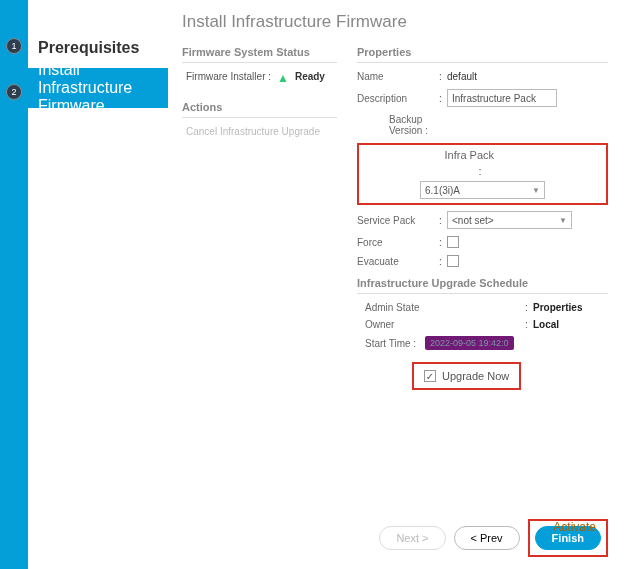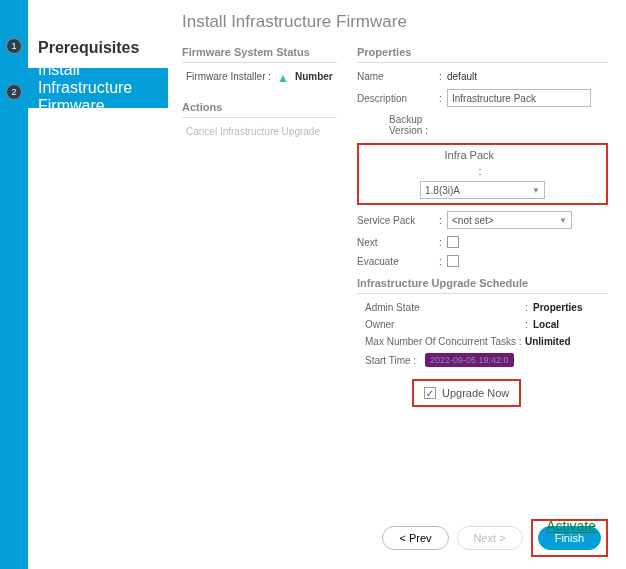--- a/index.html
+++ b/index.html
@@ -16,40 +16,40 @@
     .colR { flex: 1; }
     .sec-head { font-size: 11px; color: #888; font-weight: bold; border-bottom: 1px solid #ddd; padding-bottom: 4px; margin-bottom: 8px; }
     .status-row { display: flex; align-items: flex-start; gap: 6px; margin: 6px 0 16px 4px; font-size: 10px; }
     .up-arrow { color: #2ecc71; font-weight: bold; font-size: 12px; }
     .ready { font-weight: bold; color: #333; }
     .action-link { color: #bbb; font-size: 10px; margin-left: 4px; }
     .prop-row { display: flex; align-items: center; margin-bottom: 7px; font-size: 10px; }
     .prop-label { width: 82px; color: #666; }
     .prop-colon { width: 8px; }
     .prop-val { color: #333; }
-    .input-box { border: 1px solid #bbb; padding: 2px 4px; font-size: 10px; height: 18px; display: flex; align-items: center; width: 144px; background: #fff; }
+    .input-box { border: 1px solid #bbb; padding: 2px 4px; font-size: 10px; height: 18px; display: flex; align-items: center; width: 110px; background: #fff; }
     .select-box { border: 1px solid #bbb; padding: 2px 4px; font-size: 10px; height: 18px; width: 125px; background: #fff; display: flex; align-items: center; justify-content: space-between; color: #555; }
     .select-box .caret { font-size: 8px; color: #888; }
     .hl-red { border: 2px solid #d93025; padding: 4px 2px; }
     .hl-row { display: flex; align-items: center; gap: 4px; flex-direction: column; }
     .cb { width: 12px; height: 12px; border: 1px solid #999; background: #fff; display: inline-flex; align-items: center; justify-content: center; font-size: 10px; }
     .sched-head { font-size: 11px; color: #888; font-weight: bold; border-bottom: 1px solid #ddd; padding-bottom: 4px; margin: 10px 0 8px 0; }
     .sched-row { display: flex; align-items: center; margin-bottom: 6px; font-size: 10px; }
     .sched-label { width: 160px; color: #666; }
     .sched-colon { width: 8px; }
     .sched-val { font-weight: bold; color: #222; }
     .time-badge { background: #701a75; padding: 2px 5px; font-size: 9px; color: #7a95a5; border-radius: 2px; }
     .upgrade-wrap { margin: 12px 0 0 55px; }
     .upgrade-box { border: 2px solid #d93025; display: inline-flex; align-items: center; gap: 6px; padding: 6px 10px; }
     .footer { display: flex; justify-content: flex-end; gap: 8px; padding-top: 12px; align-items: center; }
     .btn { border-radius: 14px; padding: 5px 16px; font-size: 11px; border: 1px solid #bbb; background: #fff; cursor: pointer; }
     .btn.ghost { color: #bbb; border-color: #ddd; }
-    .btn.primary { background: #049fd9; border-color: #049fd9; color: #fff; font-weight: normal; }
+    .btn.primary { background: #049fd9; border-color: #049fd9; color: #fff; font-weight: bold; }
     .finish-wrap { border: 2px solid #d93025; padding: 5px; display: inline-flex; }
-    .watermark { position: absolute; right: 30px; bottom: 35px; color: #15803d; font-size: 14px; pointer-events: none; text-decoration: underline; }
+    .watermark { position: absolute; right: 30px; bottom: 35px; color: #a16207; font-size: 12px; pointer-events: none; }
     .rel { position: relative; }
   </style>
 </head>
 <body>
 
 <div class="left-rail">
   <div class="step-bubble">1</div>
   <div class="step-bubble">2</div>
 </div>
 
@@ -60,21 +60,21 @@
 
 <div class="main rel">
   <h1 class="page-title">Install Infrastructure Firmware</h1>
 
   <div class="cols">
     <div class="colL">
       <div class="sec-head">Firmware System Status</div>
       <div class="status-row">
         <span>Firmware Installer :</span>
         <span class="up-arrow">▲</span>
-        <span class="ready">Number</span>
+        <span class="ready">Ready</span>
       </div>
       <div class="sec-head">Actions</div>
       <div class="action-link">Cancel Infrastructure Upgrade</div>
     </div>
 
     <div class="colR">
       <div class="sec-head">Properties</div>
 
       <div class="prop-row">
         <span class="prop-label">Name</span>
@@ -90,37 +90,37 @@
 
       <div class="prop-row">
         <span class="prop-label" style="width:100px;padding-left:32px;">Backup Version :</span>
       </div>
 
       <div class="hl-red" style="margin-bottom:6px;">
         <div class="hl-row">
           <span class="prop-label" style="width:76px;">Infra Pack</span>
           <span class="prop-colon">:</span>
           <span class="select-box">
-            <span>1.8(3i)A</span>
+            <span>6.1(3i)A</span>
             <span class="caret">▼</span>
           </span>
         </div>
       </div>
 
       <div class="prop-row">
         <span class="prop-label">Service Pack</span>
         <span class="prop-colon">:</span>
         <span class="select-box">
           <span>&lt;not set&gt;</span>
           <span class="caret">▼</span>
         </span>
       </div>
 
       <div class="prop-row">
-        <span class="prop-label">Next</span>
+        <span class="prop-label">Force</span>
         <span class="prop-colon">:</span>
         <span class="cb"></span>
       </div>
 
       <div class="prop-row">
         <span class="prop-label">Evacuate</span>
         <span class="prop-colon">:</span>
         <span class="cb"></span>
       </div>
 
@@ -131,40 +131,36 @@
           <span class="sched-label">Admin State</span>
           <span class="sched-colon">:</span>
           <span class="sched-val">Properties</span>
         </div>
         <div class="sched-row">
           <span class="sched-label">Owner</span>
           <span class="sched-colon">:</span>
           <span class="sched-val">Local</span>
         </div>
         <div class="sched-row">
-          <span class="sched-label">Max Number Of Concurrent Tasks :</span>
-          <span class="sched-val">Unlimited</span>
-        </div>
-        <div class="sched-row">
           <span class="sched-label" style="width:60px;">Start Time :</span>
           <span class="time-badge">2022-09-05 19:42:0</span>
         </div>
       </div>
 
       <div class="upgrade-wrap">
         <div class="upgrade-box">
           <span class="cb">✓</span>
           <span>Upgrade Now</span>
         </div>
       </div>
     </div>
   </div>
 
   <div class="watermark">Activate</div>
 
   <div class="footer">
+    <button class="btn ghost">Next &gt;</button>
     <button class="btn">&lt; Prev</button>
-    <button class="btn ghost">Next &gt;</button>
     <span class="finish-wrap">
       <button class="btn primary">Finish</button>
     </span>
   </div>
 </div>
 
 </body></html>

